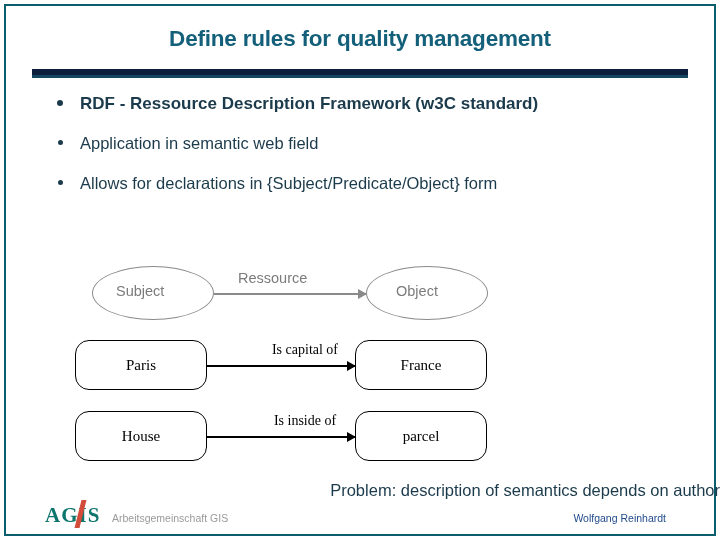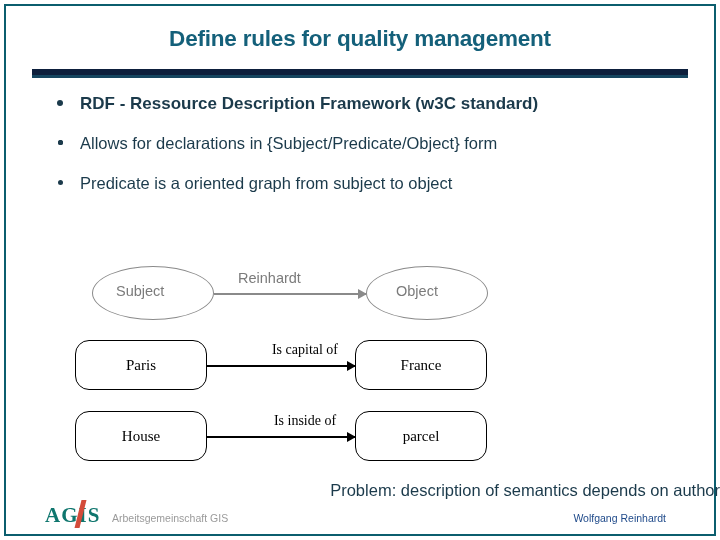--- a/index.html
+++ b/index.html
@@ -246,36 +246,33 @@
   <div class="title">Define rules for quality management</div>
   <div class="title-rule"></div>
 
   <div class="bullets">
     <div class="bullet first">
       <span class="dot"></span>
       <span>RDF - Ressource Description Framework (w3C standard)</span>
     </div>
     <div class="bullet">
       <span class="dot"></span>
+      <span>Application in semantic web field</span>
     </div>
     <div class="bullet">
       <span class="dot"></span>
       <span>Allows for declarations in {Subject/Predicate/Object} form</span>
     </div>
-    <div class="bullet">
-      <span class="dot"></span>
-      <span>Predicate is a oriented graph from subject to object</span>
-    </div>
   </div>
 
   <div class="rdf-graph">
     <div class="ellipse subject"></div>
     <div class="graph-label subject">Subject</div>
     <div class="graph-arrow"></div>
-    <div class="graph-label predicate">Reinhardt</div>
+    <div class="graph-label predicate">Ressource</div>
     <div class="ellipse object"></div>
     <div class="graph-label object">Object</div>
   </div>
 
   <div class="example-row row1">
     <div class="rect left"></div>
     <div class="rect-text left">Paris</div>
     <div class="edge"></div>
     <div class="edge-label">Is capital of</div>
     <div class="rect right"></div>

